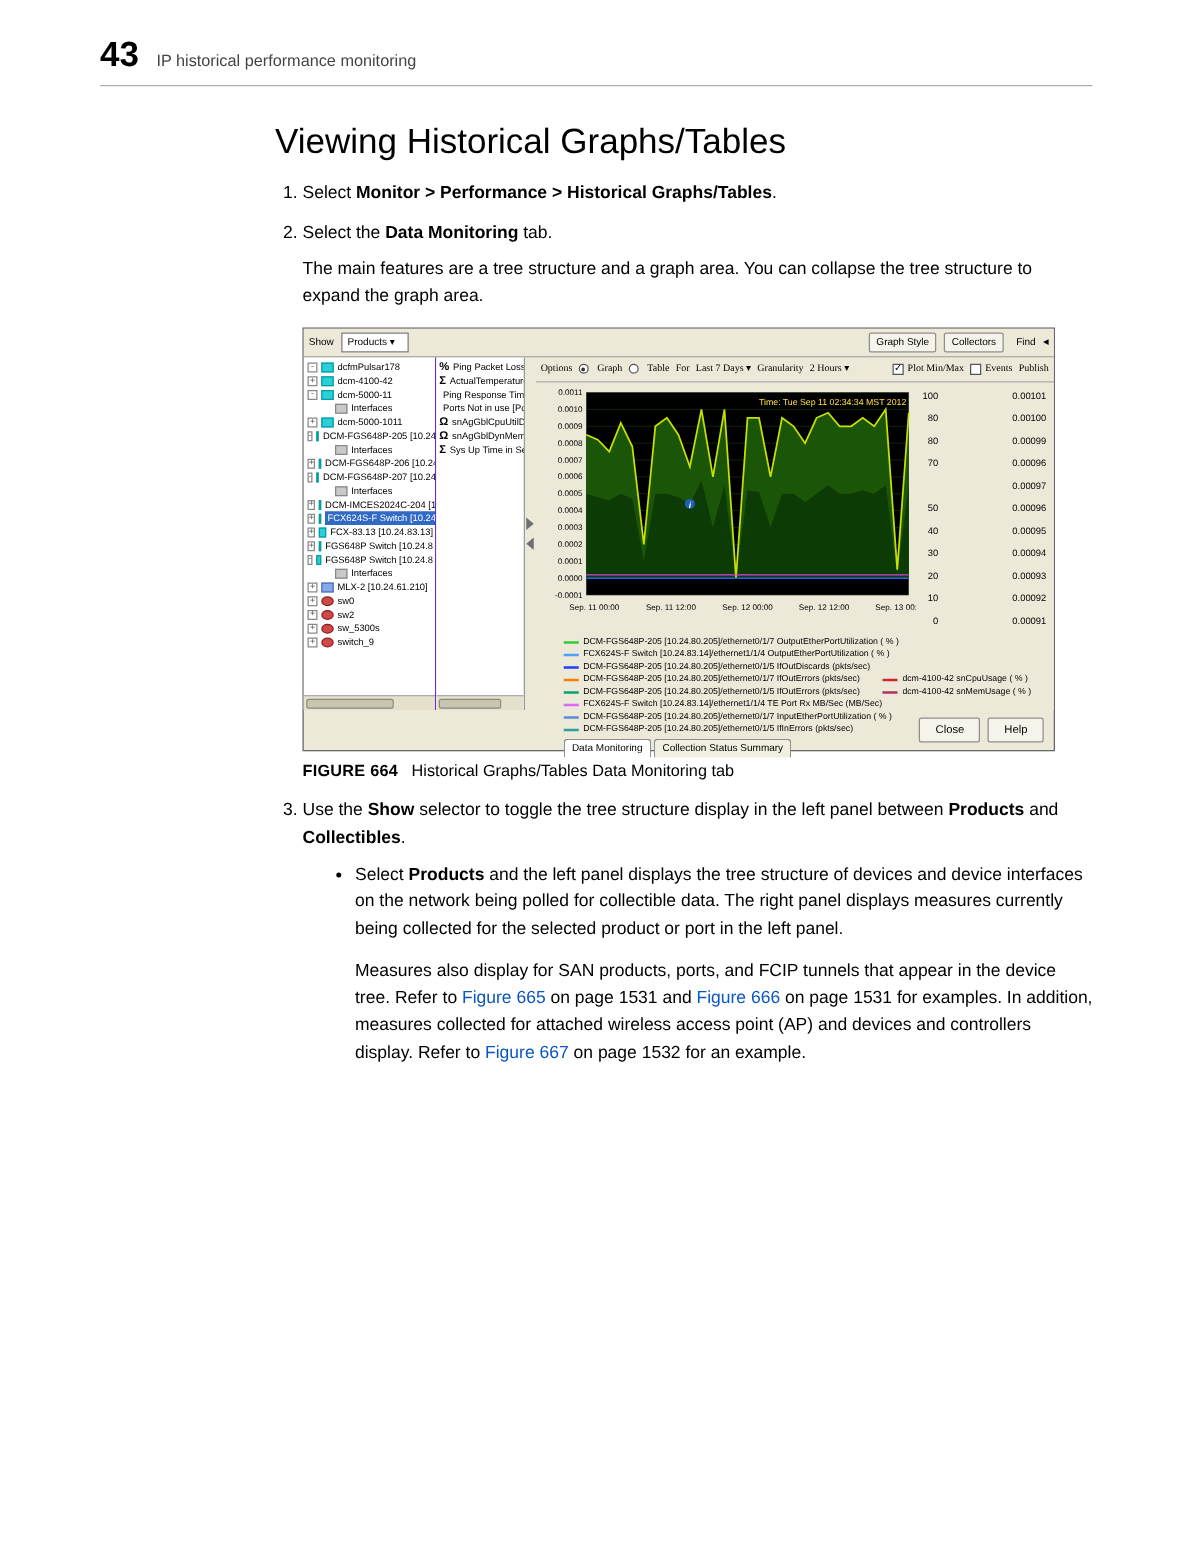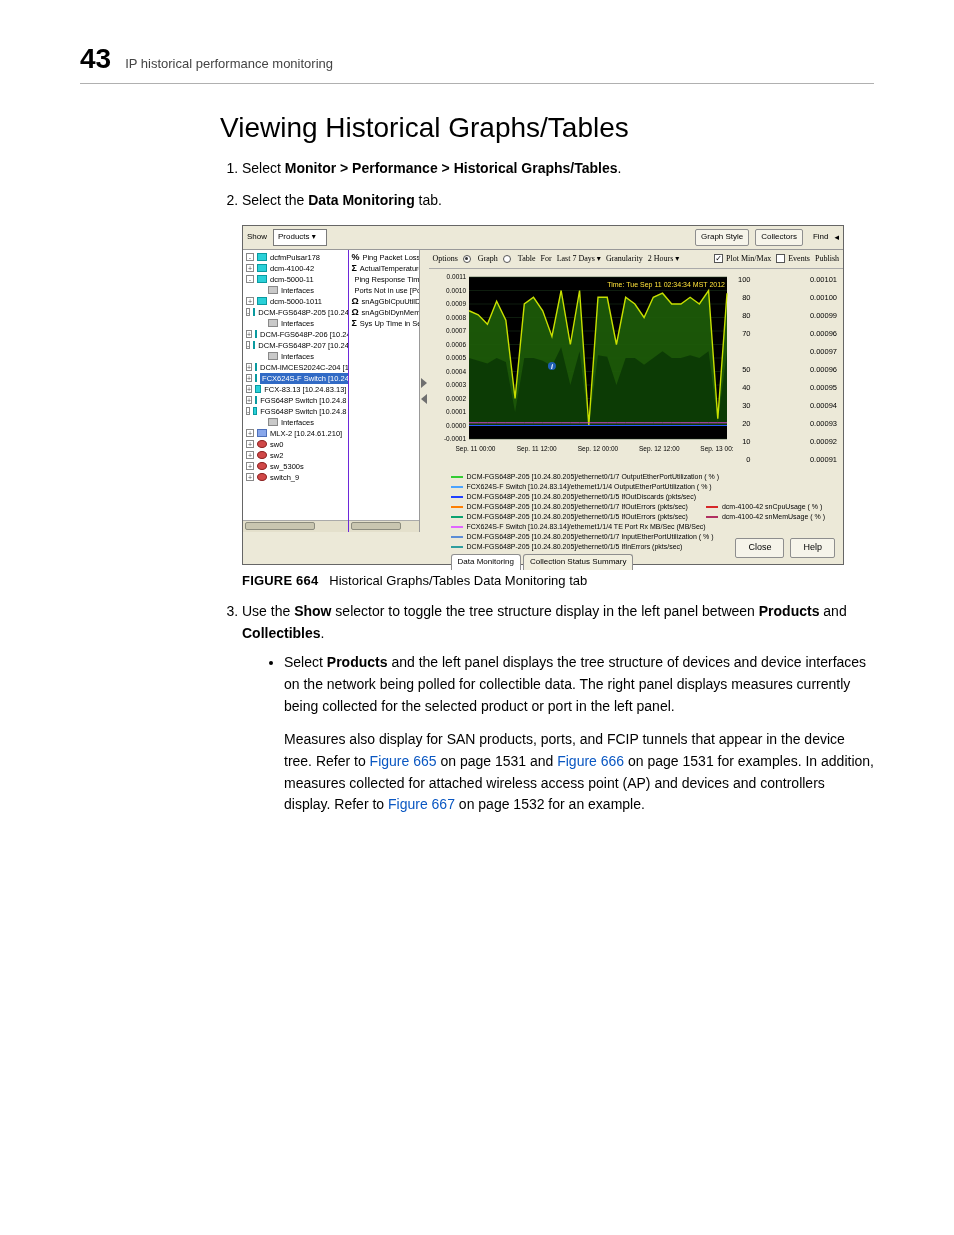--- a/index.html
+++ b/index.html
@@ -6,21 +6,21 @@
     margin: 0;
     padding: 0;
     background: #ffffff;
     font-family: Arial, Helvetica, sans-serif;
     color: #000;
   }
   .page {
     width: 954px;
     min-height: 1235px;
     box-sizing: border-box;
-    padding: 43px 80px 60px 80px;
+    padding: 28px 80px 60px 80px;
     position: relative;
   }
   .hdr {
     display: flex;
     align-items: baseline;
     gap: 14px;
     border-bottom: 1px solid #b0b0b0;
     padding-bottom: 8px;
     margin-bottom: 28px;
   }
@@ -259,20 +259,21 @@
 
   <div class="content">
     <h1 class="section">Viewing Historical Graphs/Tables</h1>
 
     <ol class="steps">
       <li>
         <span>Select </span><span class="bold">Monitor &gt; Performance &gt; Historical Graphs/Tables</span><span>.</span>
       </li>
       <li>
         <span>Select the </span><span class="bold">Data Monitoring</span><span> tab.</span>
+        <p class="bodytext">The main features are a tree structure and a graph area. You can collapse the tree structure to expand the graph area.</p>
 
         
         <div class="figure-wrap">
           <div class="shot">
 
             <div class="toolbar" style="gap:6px;">
               <span class="lbl">Show</span>
               <span class="sel wide"><span>Products</span> ▾</span>
               <span style="flex:1"></span>
               <span class="btn">Graph Style</span>

